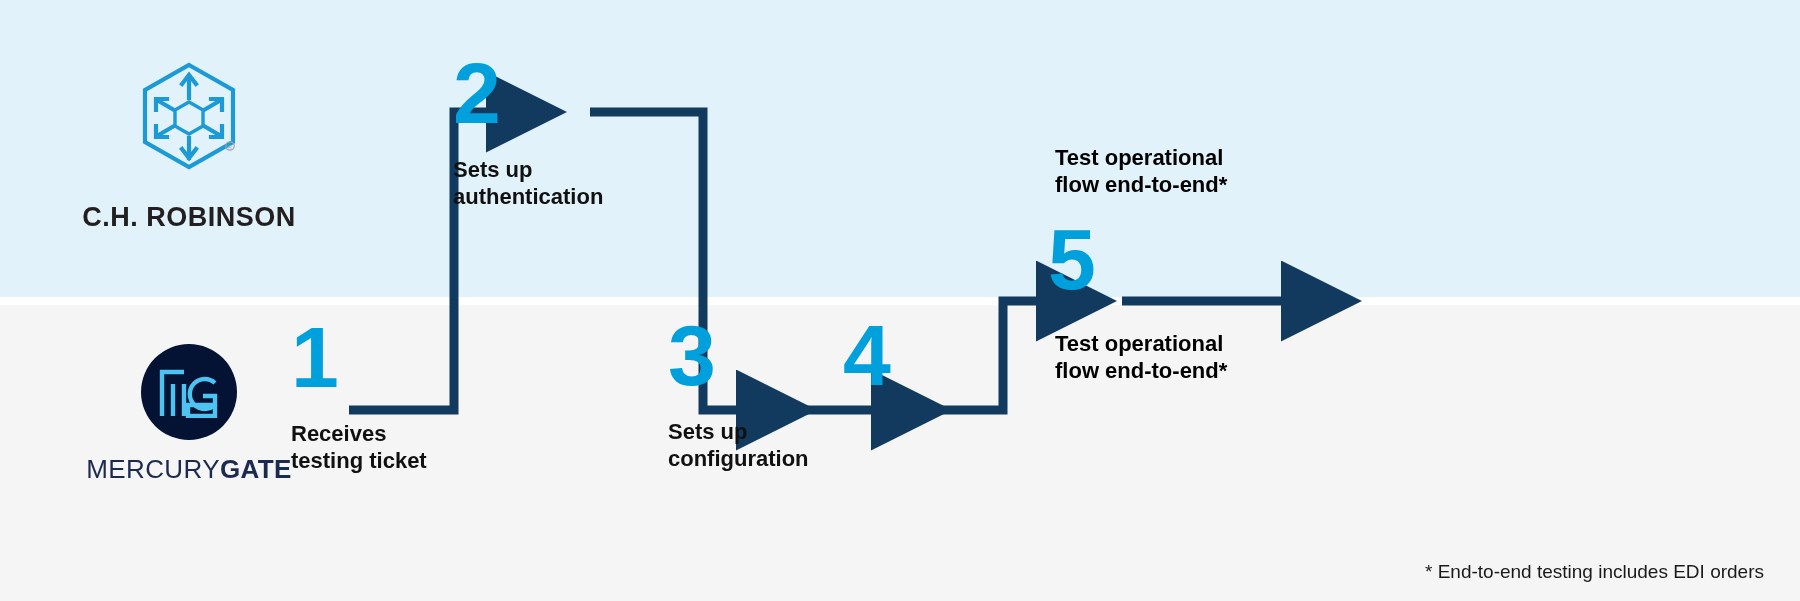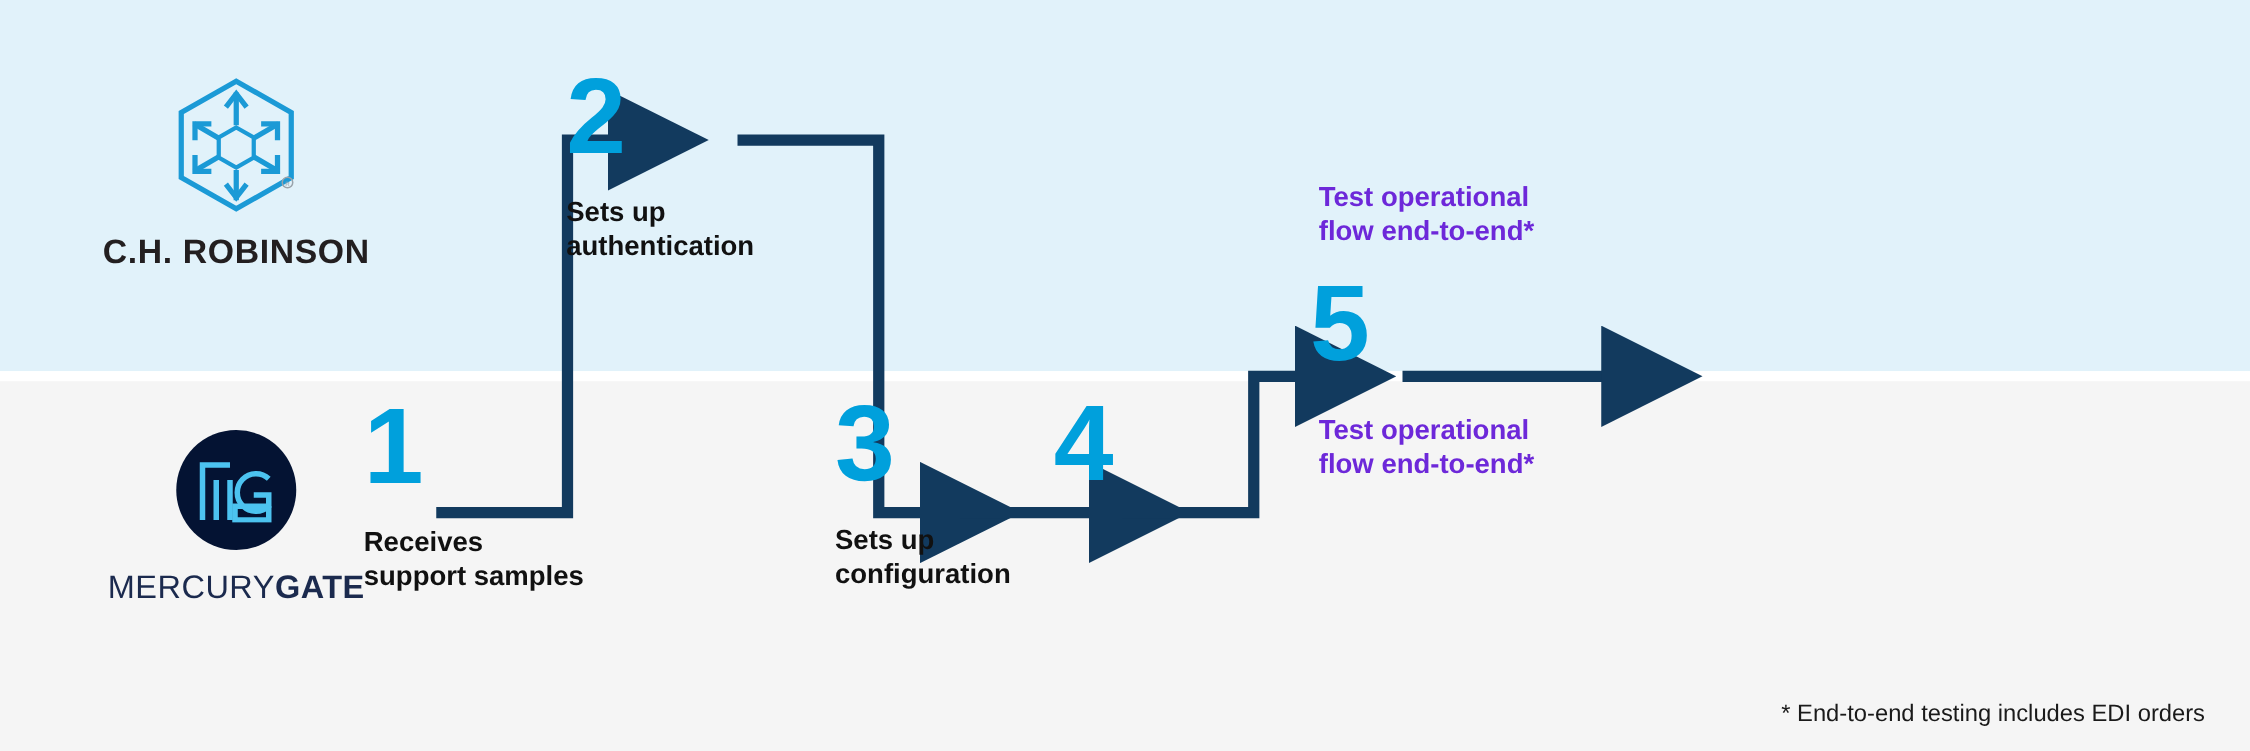--- a/index.html
+++ b/index.html
@@ -46,21 +46,21 @@
   
   .logo-chr {
     position: absolute;
     left: 64px; top: 62px;
     width: 250px;
     text-align: center;
   }
   .logo-chr .mark { display: block; margin: 0 auto; }
   .logo-chr .wordmark {
     display: block;
-    margin-top: 16px;
+    margin-top: 32px;
     font-size: 27px;
     font-weight: bold;
     color: #231f20;
     letter-spacing: 0.5px;
   }
 
   .logo-mg {
     position: absolute;
     left: 64px; top: 344px;
     width: 250px;
@@ -106,21 +106,21 @@
   #step1 { left: 291px; top: 318px; }
   #step2 { left: 453px; top: 54px; }
   #step3 { left: 668px; top: 316px; }
   #step4 { left: 843px; top: 316px; }
   #step5 { left: 1048px; top: 220px; }
 
   .note {
     position: absolute;
     font-size: 22px;
     font-weight: bold;
-    color: #6d28d9;
+    color: #000000;
     line-height: 1.22;
     white-space: pre-line;
   }
   #note-top  { left: 1055px; top: 145px; }
   #note-bot  { left: 1055px; top: 331px; }
 
   #golive {
     position: absolute;
     left: 1312px; top: 178px;
     font-size: 94px;
@@ -210,21 +210,21 @@
           <path d="M57,39 L30,39 L30,50 L57,50 L57,39"></path>
         </g>
       </svg>
     </div>
     <span class="wordmark"><span>MERCURY</span><span class="bold">GATE</span></span>
   </div>
 
   <div class="step" id="step1">
     <div class="num">1</div>
     <div class="caption">Receives
-support samples</div>
+testing ticket</div>
   </div>
 
   <div class="step" id="step2">
     <div class="num">2</div>
     <div class="caption">Sets up
 authentication</div>
   </div>
 
   <div class="step" id="step3">
     <div class="num">3</div>

